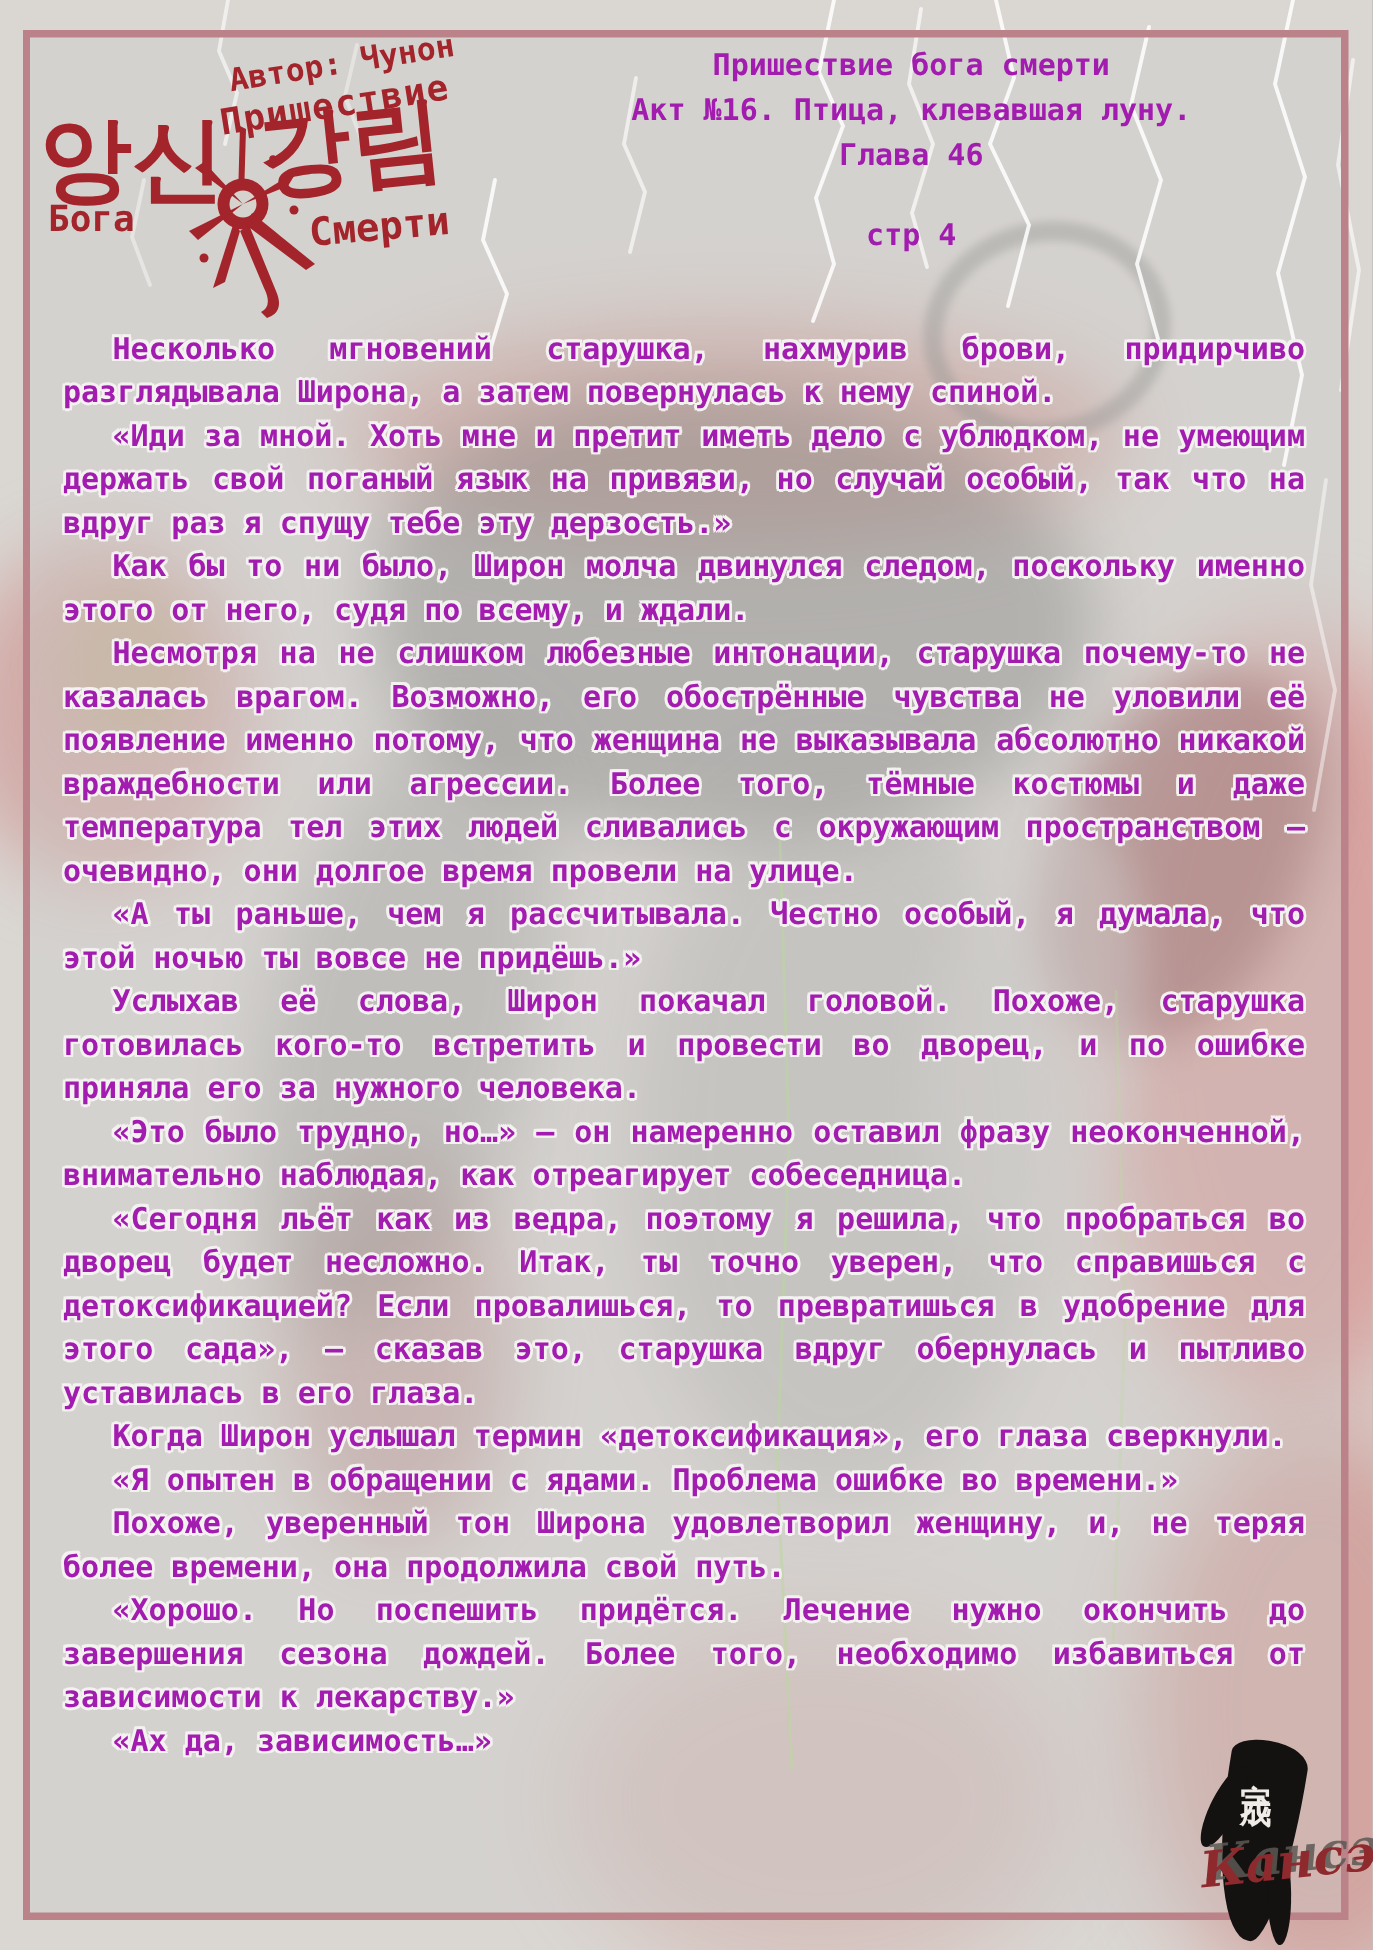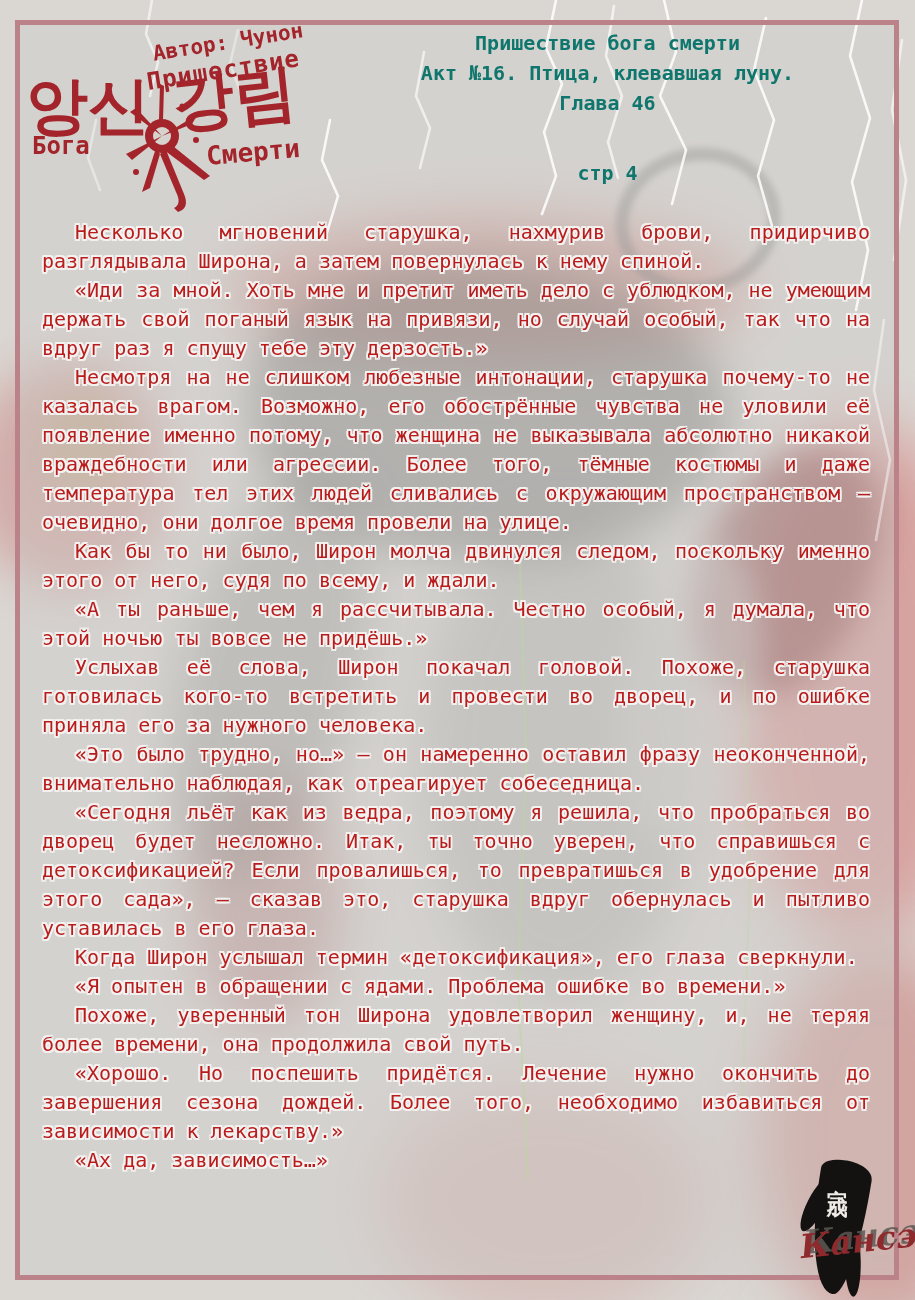--- a/index.html
+++ b/index.html
@@ -38,27 +38,27 @@
   .lg-author {left:132px;top:6px;font-size:21px;transform:rotate(-9deg);}
   .lg-prish  {left:126px;top:32px;font-size:24px;letter-spacing:1px;transform:rotate(-9deg);}
   .lg-kor-l  {left:6px;top:40px;font-size:62px;font-family:Liberation Mono, monospace;}
   .lg-kor-r  {left:152px;top:32px;font-size:62px;font-family:"DejaVu Sans",sans-serif;transform:rotate(-6deg);}
   .lg-boga   {left:12px;top:108px;font-size:24px;}
   .lg-smerti {left:186px;top:113px;font-size:26px;transform:rotate(-5deg);}
   .lg-splat  {left:92px;top:60px;width:110px;height:130px;}
   
   .title{
     position:absolute;left:330px;top:28px;width:555px;text-align:center;
-    color:#0f766e;font-weight:bold;font-size:20px;line-height:30px;
+    color:#a21caf;font-weight:bold;font-size:20px;line-height:30px;
   }
-  .title .pagenum{margin-top:40px;}
+  .title .pagenum{margin-top:23px;}
   
   .content{
     position:absolute;left:42px;top:218px;width:828px;
-    color:#b91c1c;font-weight:normal;font-size:20px;line-height:29px;
+    color:#a21caf;font-weight:bold;font-size:20px;line-height:29px;
   }
   .para{
     margin:0;text-align:justify;text-indent:33px;
     text-shadow:
       -1.6px -1.6px 0 #f3f2f0, 1.6px -1.6px 0 #f3f2f0,
       -1.6px  1.6px 0 #f3f2f0, 1.6px  1.6px 0 #f3f2f0,
       -1.9px 0 0 #f3f2f0, 1.9px 0 0 #f3f2f0,
       0 -1.9px 0 #f3f2f0, 0 1.9px 0 #f3f2f0;
   }
   
@@ -156,23 +156,23 @@
     <div>Глава 46</div>
     <div class="pagenum">стр 4</div>
   </div>
 
   <div class="content">
 
       <p class="para">Несколько мгновений старушка, нахмурив брови, придирчиво разглядывала Широна, а затем повернулась к нему спиной.</p>
 
       <p class="para">«Иди за мной. Хоть мне и претит иметь дело с ублюдком, не умеющим держать свой поганый язык на привязи, но случай особый, так что на вдруг раз я спущу тебе эту дерзость.»</p>
 
+      <p class="para">Как бы то ни было, Широн молча двинулся следом, поскольку именно этого от него, судя по всему, и ждали.</p>
+
       <p class="para">Несмотря на не слишком любезные интонации, старушка почему-то не казалась врагом. Возможно, его обострённые чувства не уловили её появление именно потому, что женщина не выказывала абсолютно никакой враждебности или агрессии. Более того, тёмные костюмы и даже температура тел этих людей сливались с окружающим пространством – очевидно, они долгое время провели на улице.</p>
-
-      <p class="para">Как бы то ни было, Широн молча двинулся следом, поскольку именно этого от него, судя по всему, и ждали.</p>
 
       <p class="para">«А ты раньше, чем я рассчитывала. Честно особый, я думала, что этой ночью ты вовсе не придёшь.»</p>
 
       <p class="para">Услыхав её слова, Широн покачал головой. Похоже, старушка готовилась кого-то встретить и провести во дворец, и по ошибке приняла его за нужного человека.</p>
 
       <p class="para">«Это было трудно, но…» – он намеренно оставил фразу неоконченной, внимательно наблюдая, как отреагирует собеседница.</p>
 
       <p class="para">«Сегодня льёт как из ведра, поэтому я решила, что пробраться во дворец будет несложно. Итак, ты точно уверен, что справишься с детоксификацией? Если провалишься, то превратишься в удобрение для этого сада», – сказав это, старушка вдруг обернулась и пытливо уставилась в его глаза.</p>
 
       <p class="para">Когда Широн услышал термин «детоксификация», его глаза сверкнули.</p>

